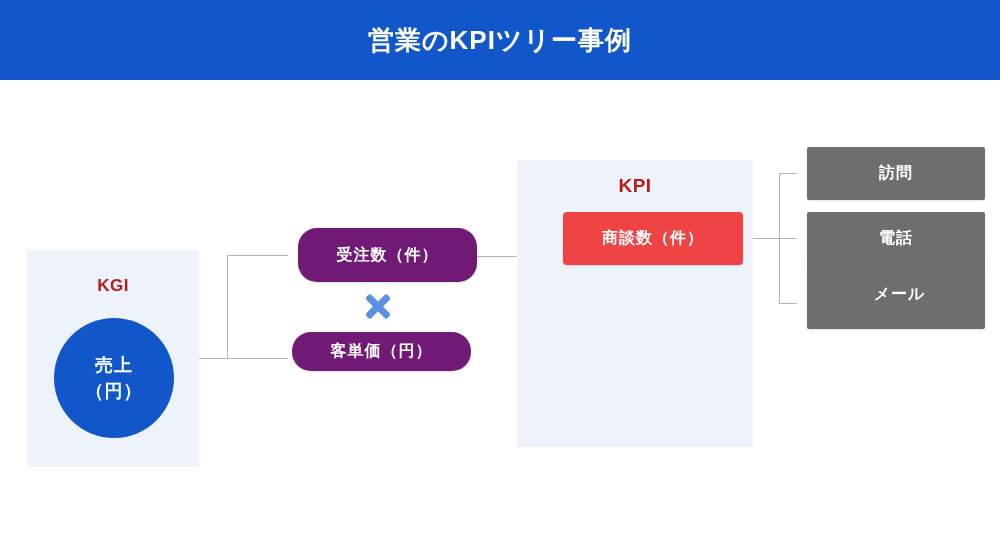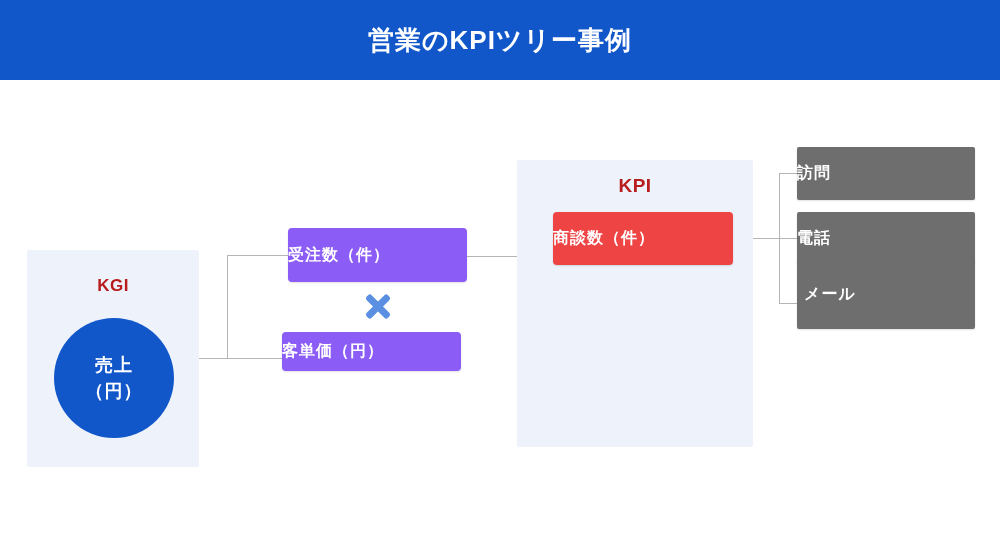--- a/index.html
+++ b/index.html
@@ -34,25 +34,25 @@
   .kgi-circle {
     position: absolute; left: 54px; top: 318px; width: 120px; height: 120px;
     background: #1157c9; border-radius: 50%;
     display: flex; flex-direction: column; align-items: center; justify-content: center;
     color: #ffffff; font-weight: bold; font-size: 18px; line-height: 1.45;
     letter-spacing: 1px;
   }
 
   
   .node {
-    position: absolute; display: flex; align-items: center; justify-content: flex-start;
+    position: absolute; display: flex; align-items: center; justify-content: center;
     color: #ffffff; font-weight: bold; font-size: 16px; letter-spacing: 1px;
-    border-radius: 4px; box-shadow: 0 1px 2px rgba(0,0,0,0.12);
+    border-radius: 4px; box-shadow: 0 1px 2px rgba(0,0,0,0.12); margin-left: 10px;
   }
-  .node-dark  { background: #8b5cf6; }
+  .node-dark  { background: #701a75; border-radius: 19px; }
   .node-light { background: #ef4444; }
   .node-gray  { background: #6e6e6e; border-radius: 2px; }
 
   .node-orders     { left: 288px; top: 228px; width: 179px; height: 54px; }
   .node-unitprice  { left: 282px; top: 332px; width: 179px; height: 39px; }
   .node-meetings   { left: 553px; top: 212px; width: 180px; height: 53px; }
   .node-orderrate  { left: 553px; top: 366px; width: 180px; height: 52px; }
   .node-visit      { left: 797px; top: 147px; width: 178px; height: 53px; }
   .node-phone      { left: 797px; top: 212px; width: 178px; height: 53px; }
   .node-mail       { left: 797px; top: 259px; width: 178px; height: 70px; padding-left: 7px; }

